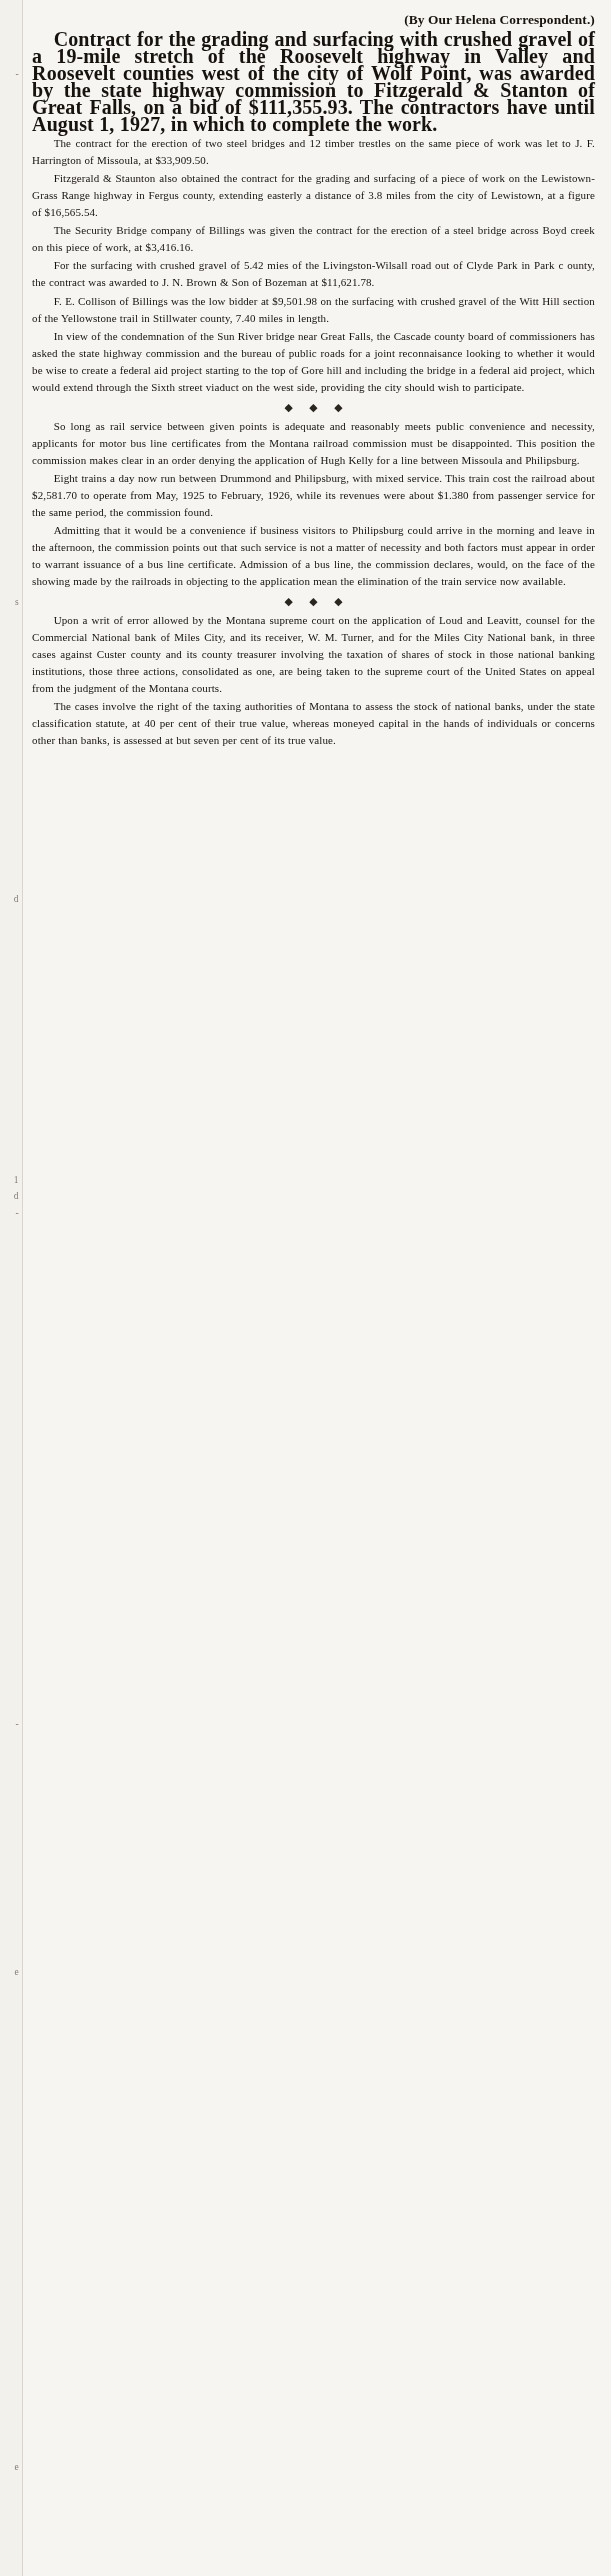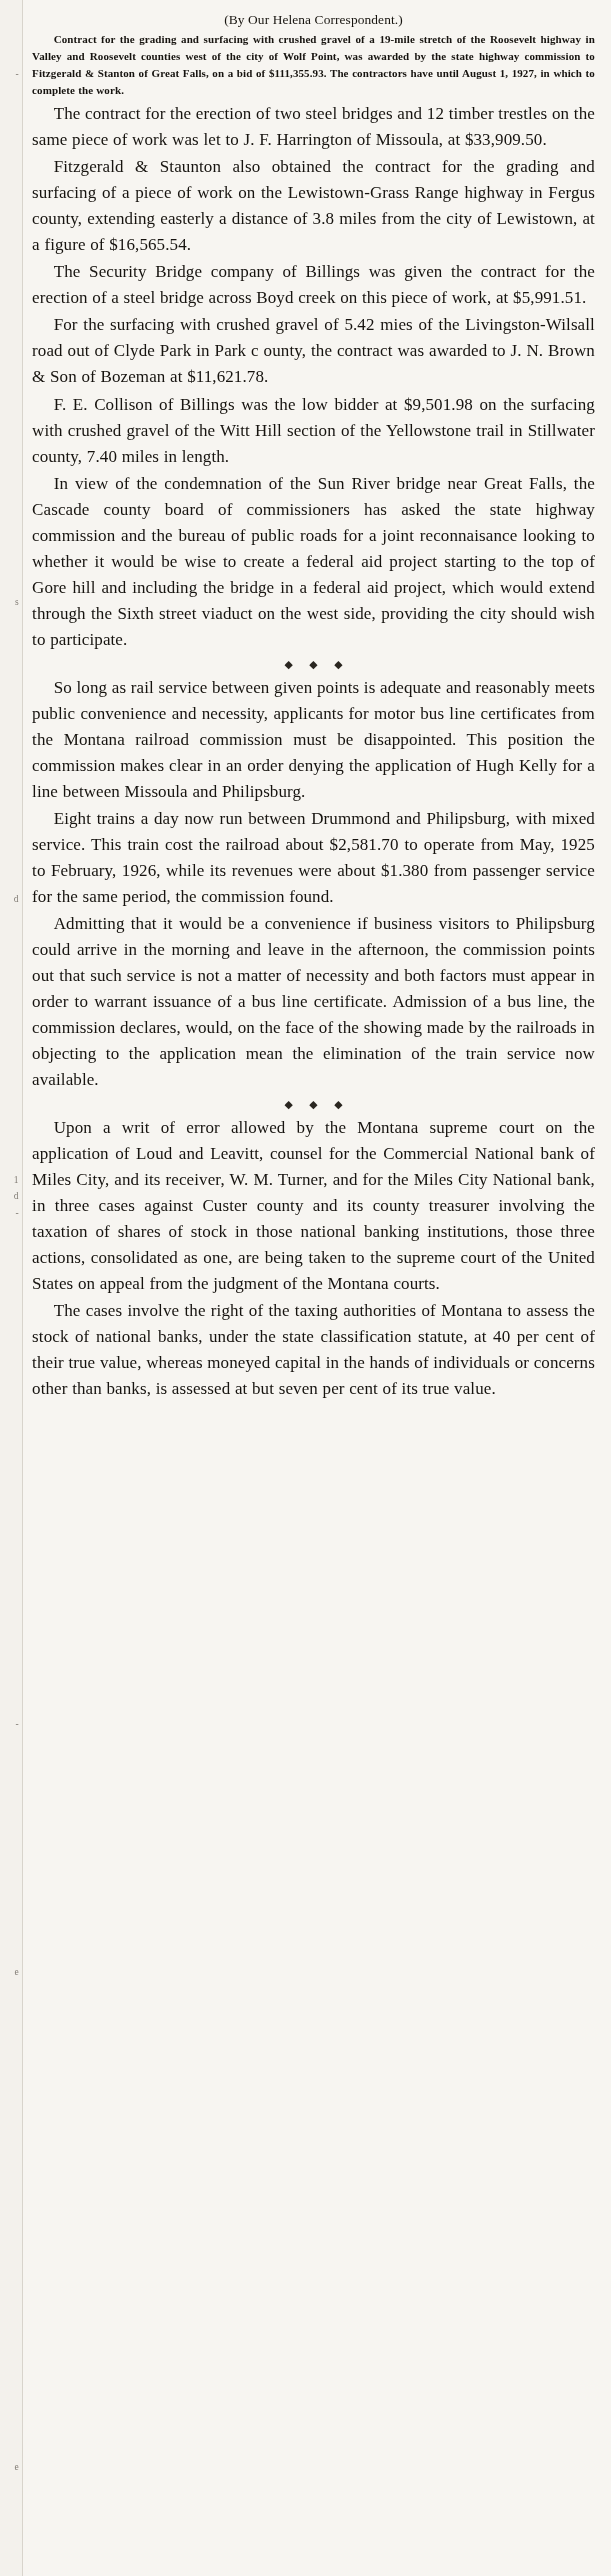--- a/index.html
+++ b/index.html
@@ -41,43 +41,43 @@
   }
   .column {
     position: absolute;
     left: 27px;
     top: 0;
     width: 573px;
     padding: 9px 5.1px 6.4px 5.1px;
     box-sizing: border-box;
   }
   .byline {
-    text-align: center;
-    font-weight: normal;
+    text-align: right;
+    font-weight: bold;
     font-size: 13.4px;
     letter-spacing: 0.1px;
     color: #17140f;
     margin: 2.5px 0 3.8px 0;
     font-family: "Liberation Serif", serif;
   }
   p.para {
     margin: 0 0 1.3px 0;
-    font-size: 17px;
-    line-height: 26px;
+    font-size: 11px;
+    line-height: 17px;
     color: #16130f;
     text-align: justify;
     text-justify: inter-word;
     text-indent: 21.6px;
     letter-spacing: 0.1px;
     word-spacing: 0.3px;
     font-family: "Liberation Serif", serif;
   }
   p.lead {
     font-weight: bold;
-    font-size: 11px;
+    font-size: 20px;
     line-height: 17px;
     letter-spacing: 0.1px;
   }
   .dingbats {
     text-align: center;
     font-size: 10.8px;
     color: #2a2620;
     letter-spacing: 16.5px;
     margin: 4.5px 0 4.5px 0;
     line-height: 12.7px;
@@ -250,21 +250,21 @@
         <div class="gutter-frag">&nbsp;</div>
       </div>
   </div>
 
   <div class="column">
     <div class="byline">(By Our Helena Correspondent.)</div>
     <div id="paras-host">
         <p class="para lead">Contract for the grading and surfacing with crushed gravel of a 19-mile stretch of the Roosevelt highway in Valley and Roosevelt counties west of the city of Wolf Point, was awarded by the state highway commission to Fitzgerald &amp; Stanton of Great Falls, on a bid of $111,355.93. The contractors have until August 1, 1927, in which to complete the work.</p>
         <p class="para">The contract for the erection of two steel bridges and 12 timber trestles on the same piece of work was let to J. F. Harrington of Missoula, at $33,909.50.</p>
         <p class="para">Fitzgerald &amp; Staunton also obtained the contract for the grading and surfacing of a piece of work on the Lewistown-Grass Range highway in Fergus county, extending easterly a distance of 3.8 miles from the city of Lewistown, at a figure of $16,565.54.</p>
-        <p class="para">The Security Bridge company of Billings was given the contract for the erection of a steel bridge across Boyd creek on this piece of work, at $5,991.51.</p>
+        <p class="para">The Security Bridge company of Billings was given the contract for the erection of a steel bridge across Boyd creek on this piece of work, at $3,416.16.</p>
         <p class="para">For the surfacing with crushed gravel of 5.42 mies of the Livingston-Wilsall road out of Clyde Park in Park c ounty, the contract was awarded to J. N. Brown &amp; Son of Bozeman at $11,621.78.</p>
         <p class="para">F. E. Collison of Billings was the low bidder at $9,501.98 on the surfacing with crushed gravel of the Witt Hill section of the Yellowstone trail in Stillwater county, 7.40 miles in length.</p>
         <p class="para">In view of the condemnation of the Sun River bridge near Great Falls, the Cascade county board of commissioners has asked the state highway commission and the bureau of public roads for a joint reconnaisance looking to whether it would be wise to create a federal aid project starting to the top of Gore hill and including the bridge in a federal aid project, which would extend through the Sixth street viaduct on the west side, providing the city should wish to participate.</p>
         <div class="dingbats"><span>◆</span><span>◆</span><span>◆</span></div>
         <p class="para">So long as rail service between given points is adequate and reasonably meets public convenience and necessity, applicants for motor bus line certificates from the Montana railroad commission must be disappointed. This position the commission makes clear in an order denying the application of Hugh Kelly for a line between Missoula and Philipsburg.</p>
         <p class="para">Eight trains a day now run between Drummond and Philipsburg, with mixed service. This train cost the railroad about $2,581.70 to operate from May, 1925 to February, 1926, while its revenues were about $1.380 from passenger service for the same period, the commission found.</p>
         <p class="para">Admitting that it would be a convenience if business visitors to Philipsburg could arrive in the morning and leave in the afternoon, the commission points out that such service is not a matter of necessity and both factors must appear in order to warrant issuance of a bus line certificate. Admission of a bus line, the commission declares, would, on the face of the showing made by the railroads in objecting to the application mean the elimination of the train service now available.</p>
         <div class="dingbats"><span>◆</span><span>◆</span><span>◆</span></div>
         <p class="para">Upon a writ of error allowed by the Montana supreme court on the application of Loud and Leavitt, counsel for the Commercial National bank of Miles City, and its receiver, W. M. Turner, and for the Miles City National bank, in three cases against Custer county and its county treasurer involving the taxation of shares of stock in those national banking institutions, those three actions, consolidated as one, are being taken to the supreme court of the United States on appeal from the judgment of the Montana courts.</p>
         <p class="para">The cases involve the right of the taxing authorities of Montana to assess the stock of national banks, under the state classification statute, at 40 per cent of their true value, whereas moneyed capital in the hands of individuals or concerns other than banks, is assessed at but seven per cent of its true value.</p>

